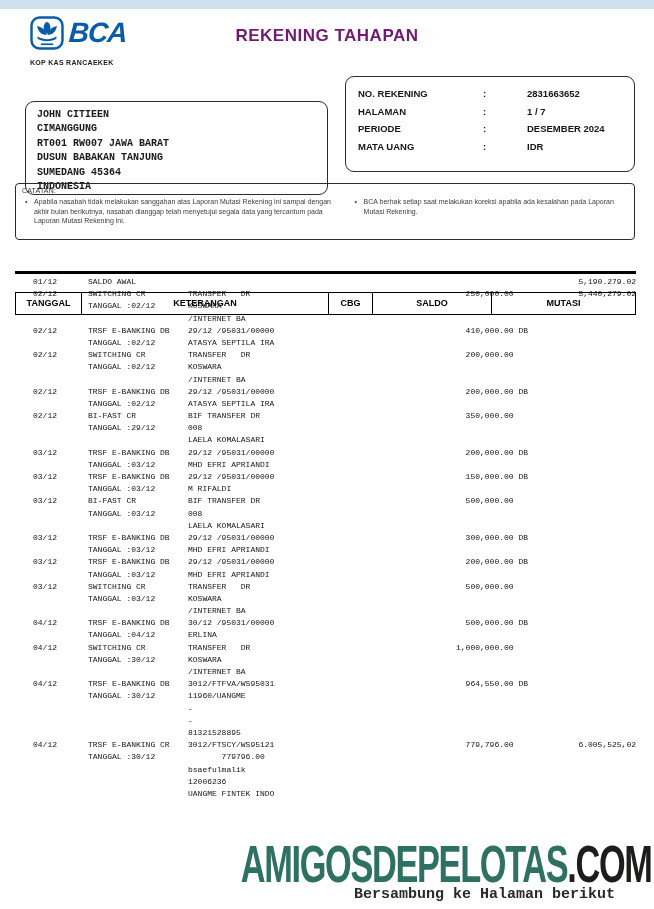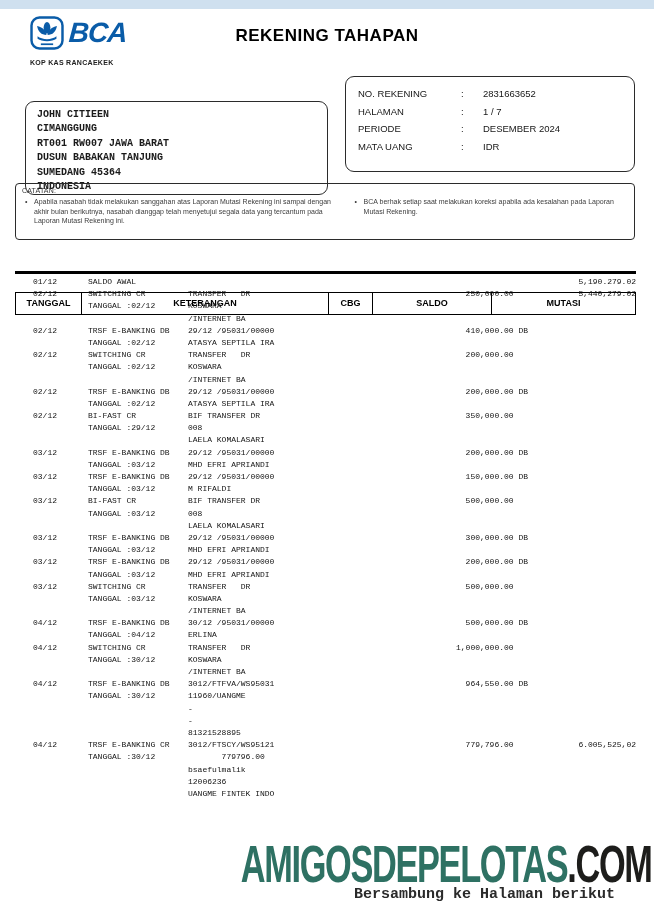--- a/index.html
+++ b/index.html
@@ -11,35 +11,35 @@
 
   
   .brandrow { position:absolute; left:30px; top:15px; height:36px; display:flex; align-items:center; }
   .bca-icon { width:34px; height:34px; display:block; }
   .bca-word {
     font-weight:800; font-style:italic; font-size:28px; letter-spacing:-1px;
     color:#0a5ca8; margin-left:5px; transform:skewX(-4deg); line-height:34px;
   }
   .doc-title {
     position:absolute; left:0; top:26px; width:654px; text-align:center;
-    font-size:17px; font-weight:700; letter-spacing:0.5px; color:#000000;
+    font-size:17px; font-weight:700; letter-spacing:0.5px; color:#701a75;
   }
   .branch { position:absolute; left:30px; top:59px; font-size:7px; font-weight:700; letter-spacing:0.3px; color:#222; }
 
   
   .custbox {
     position:absolute; left:25px; top:77px; width:303px; height:94px;
     border:1.3px solid #2b2b2b; border-radius:9px; padding:6px 0 0 11px; box-sizing:border-box;margin-top:24px;
   }
   .addr-line { font-family:"Liberation Mono", monospace; font-weight:700; font-size:10px; line-height:14.4px; white-space:pre; color:#1a1a1a; }
   .acctbox {
     position:absolute; left:345px; top:76px; width:290px; height:96px;
     border:1.3px solid #2b2b2b; border-radius:9px; padding:8px 0 0 12px; box-sizing:border-box;
   }
-  .acct-row { display:flex; font-size:9.5px; font-weight:400; line-height:17.5px; color:#161616; }
+  .acct-row { display:flex; font-size:9.5px; font-weight:700; line-height:17.5px; color:#161616;gap:22px; }
   .acct-label { width:103px; }
   .acct-colon { width:22px; }
   .acct-value { white-space:pre; }
 
   
   .notebox {
     position:absolute; left:15px; top:183px; width:620px; height:57px;
     border:1.1px solid #2b2b2b; border-radius:4px; box-sizing:border-box; padding:3px 6px;
   }
   .note-title { font-size:7px; color:#333; letter-spacing:0.2px; }

